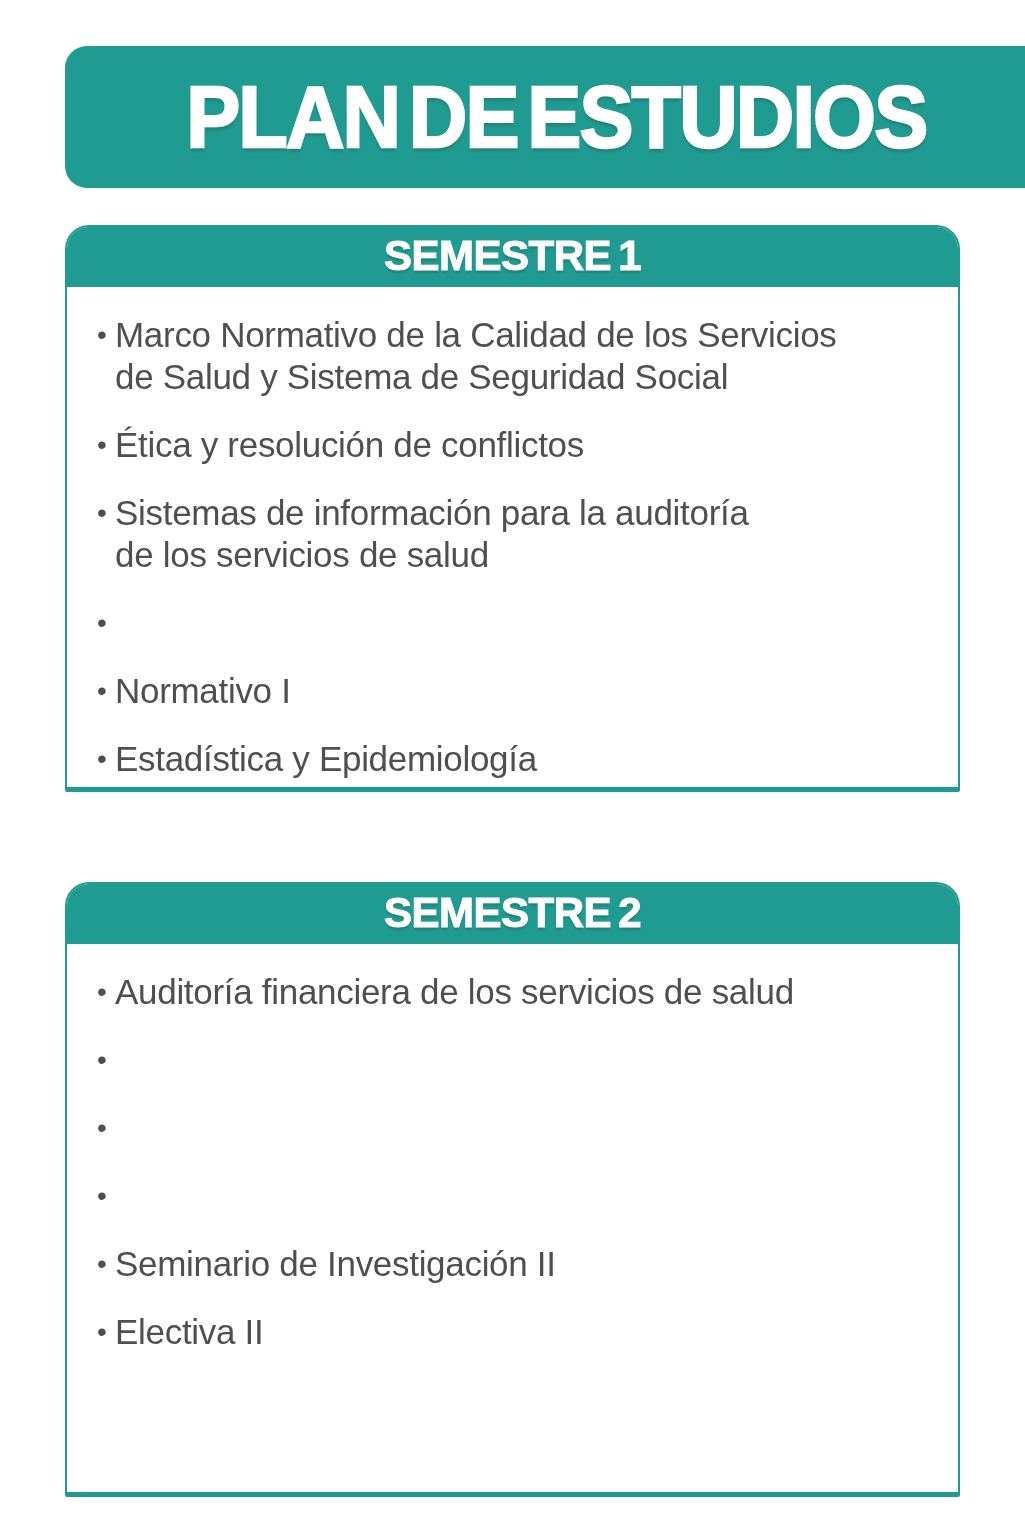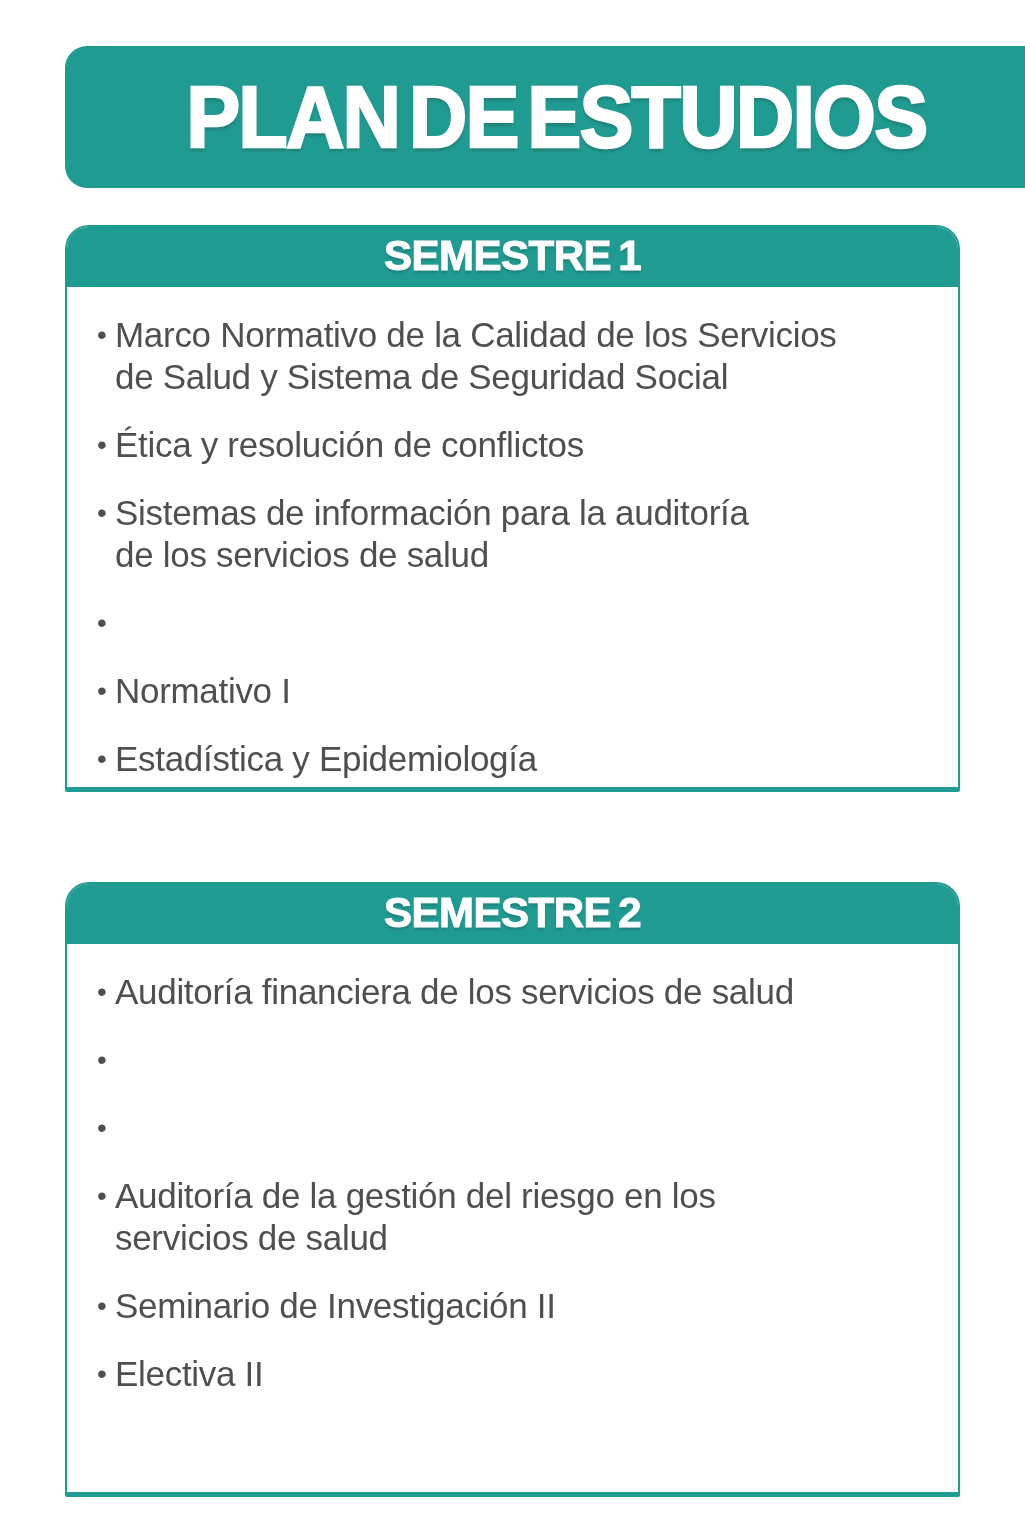--- a/index.html
+++ b/index.html
@@ -153,22 +153,20 @@
         <li class="course-item">
           <span class="bullet">•</span>
         </li>
 
         <li class="course-item">
           <span class="bullet">•</span>
         </li>
 
         <li class="course-item">
           <span class="bullet">•</span>
-          <span class="course-text">Auditoría de la gestión del riesgo en los
-servicios de salud</span>
         </li>
 
         <li class="course-item">
           <span class="bullet">•</span>
           <span class="course-text">Seminario de Investigación II</span>
         </li>
 
         <li class="course-item">
           <span class="bullet">•</span>
           <span class="course-text">Electiva II</span>

